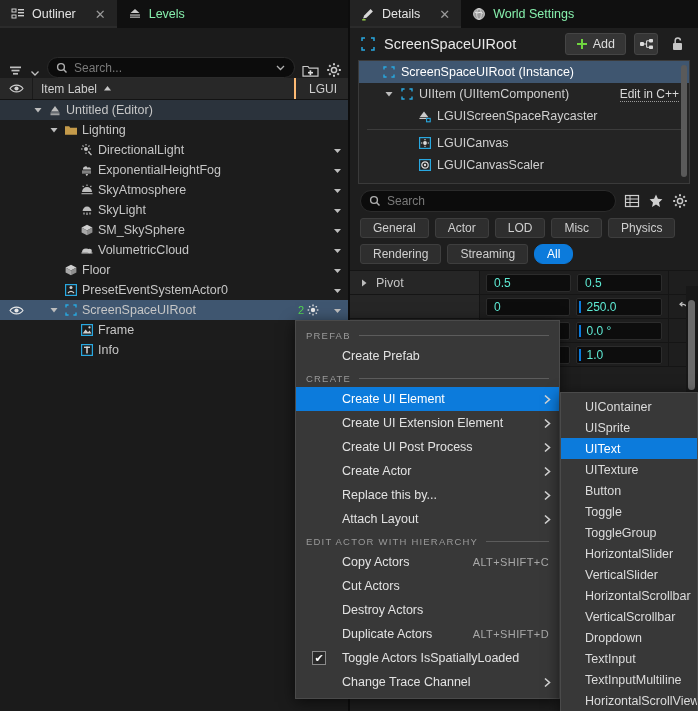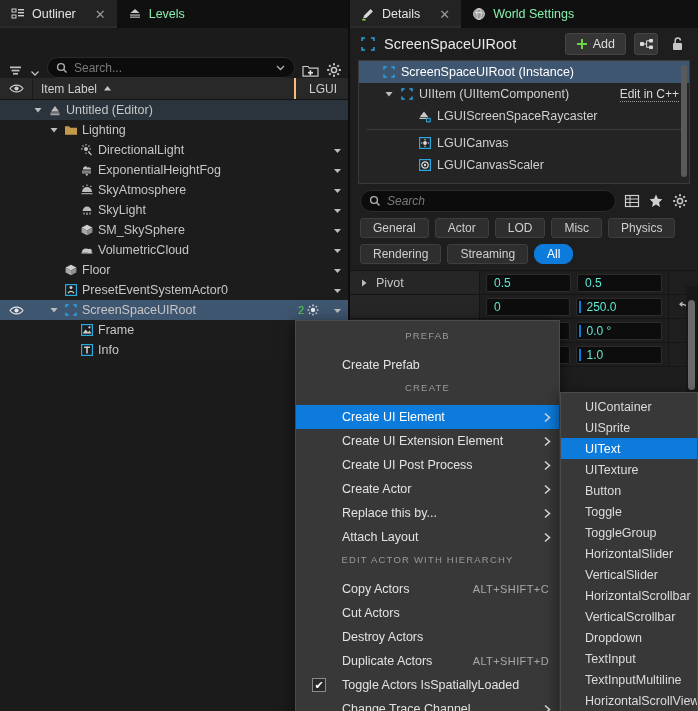--- a/index.html
+++ b/index.html
@@ -81,21 +81,21 @@
   .comp-row { height: 22px; display: flex; align-items: center; gap: 5px; padding-left: 6px;
               font-size: 12.5px; color: #cfcfcf; white-space: nowrap; }
   .comp-row.sel { background: #3f5670; color: #fff; }
   .comp-sep { height: 1px; background: #3c3c3c; margin: 2px 8px; }
   .edit-cpp { margin-left: auto; margin-right: 10px; font-size: 12px; color: #d8d8d8;
               border-bottom: 1px dotted #9a9a9a; }
   .comp-sb { position: absolute; right: 2px; top: 4px; width: 6px; height: 112px;
              background: #5a5a5a; border-radius: 3px; }
 
   
-  .dt-search { display: flex; align-items: center; gap: 8px; padding: 6px 10px 4px 10px; font-style: italic; }
+  .dt-search { display: flex; align-items: center; gap: 8px; padding: 6px 10px 4px 10px; }
   .dt-search .searchbox { border-radius: 11px; height: 22px; }
   .chips { display: flex; flex-wrap: wrap; gap: 6px; padding: 2px 10px 6px 10px; }
   .chip { height: 20px; padding: 0 12px; border-radius: 3px; background: #2e2e2e; border: 1px solid #3e3e3e;
           font-size: 12px; color: #cfcfcf; display: flex; align-items: center; }
   .chip.active { background: #0c7bdc; border-color: #0c7bdc; color: #fff; border-radius: 9px; }
 
   
   .props { border-top: 1px solid #151515; }
   .prop-row { height: 24px; display: flex; align-items: center; border-bottom: 1px solid #151515; }
   .prop-name { width: 130px; display: flex; align-items: center; gap: 6px; padding-left: 8px;
@@ -111,21 +111,21 @@
                 border-left: 1px solid #151515; }
 
   .dt-scroll { position: absolute; right: 3px; top: 300px; width: 7px; height: 90px; background: #6a6a6a; border-radius: 4px; }
   .dt-scrollbar-track { position: absolute; right: 0; top: 286px; width: 12px; height: 425px; background: #181818; }
 
   
   .ctxmenu {
     position: absolute; left: 295px; top: 320px; width: 265px; background: #383838;
     border: 1px solid #4a4a4a; box-shadow: 0 3px 14px rgba(0,0,0,.6); padding: 4px 0; z-index: 40;
   }
-  .ctx-section { display: flex; align-items: center; gap: 8px; padding: 5px 10px 3px 10px; flex-direction: column; }
+  .ctx-section { display: flex; align-items: center; gap: 8px; padding: 5px 10px 3px 10px; }
   .ctx-section .lbl { font-size: 9.5px; letter-spacing: 1.2px; color: #9a9a9a; white-space: nowrap; }
   .ctx-section .ln { flex: 1 1 auto; height: 1px; background: #5c5c5c; }
   .ctx-item { height: 24px; display: flex; align-items: center; padding-left: 46px; padding-right: 10px;
               font-size: 12.5px; color: #e2e2e2; position: relative; }
   .ctx-item.sel { background: #0c7bdc; color: #fff; }
   .ctx-item .sc { margin-left: auto; font-size: 11px; color: #a8a8a8; letter-spacing: .4px; }
   .ctx-item .arr { position: absolute; right: 8px; font-size: 12px; color: #d5d5d5; }
   .ctx-check { position: absolute; left: 16px; width: 14px; height: 14px; background: #2a2a2a;
                border: 1px solid #8a8a8a; display: flex; align-items: center; justify-content: center;
                font-size: 11px; color: #fff; }

